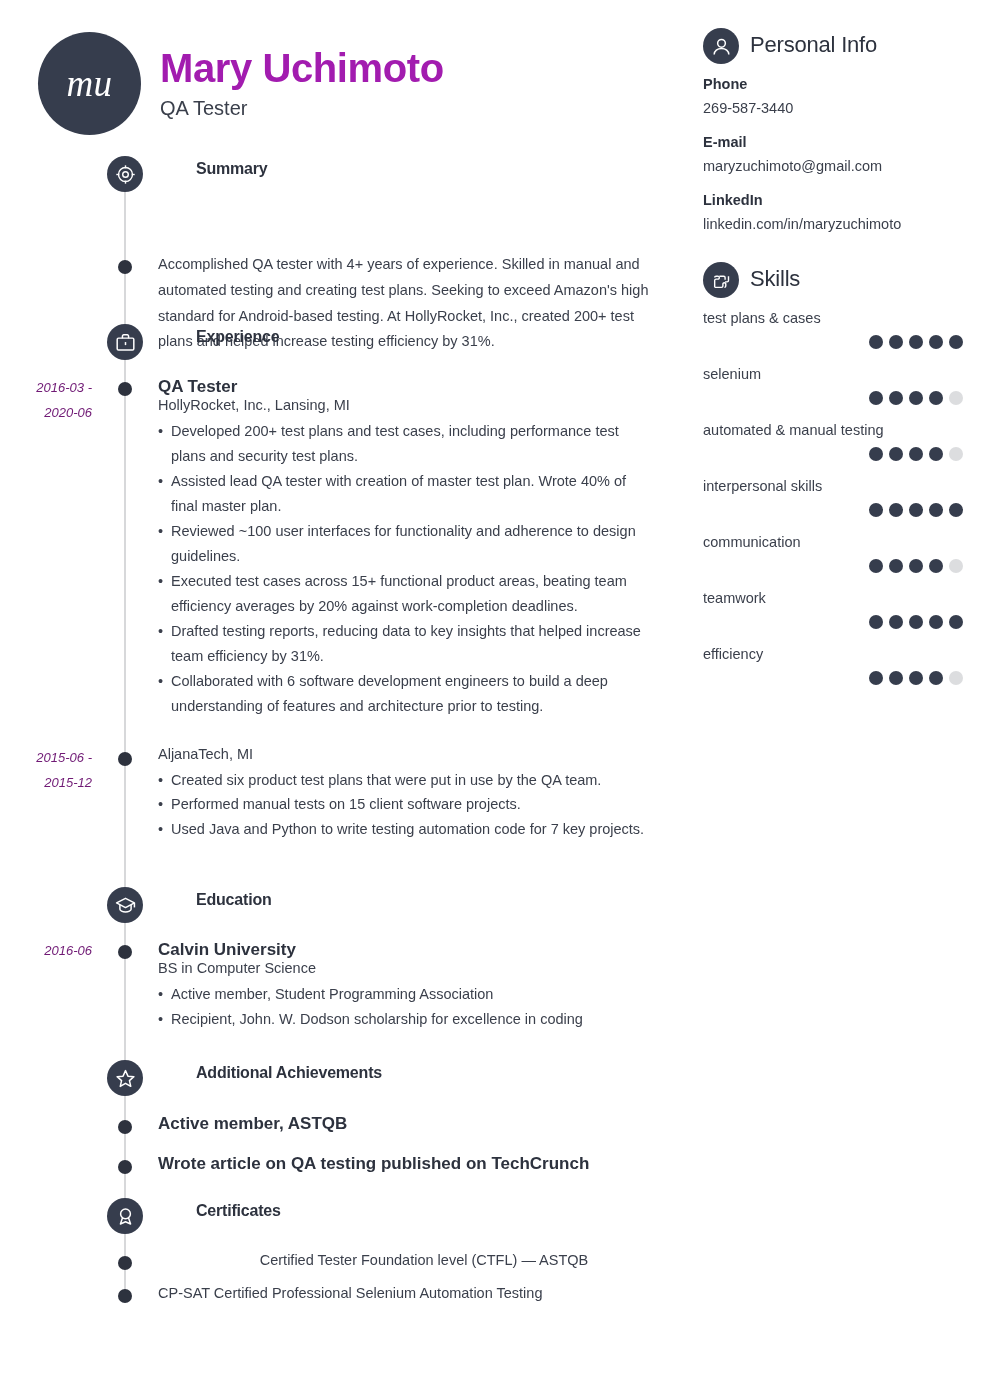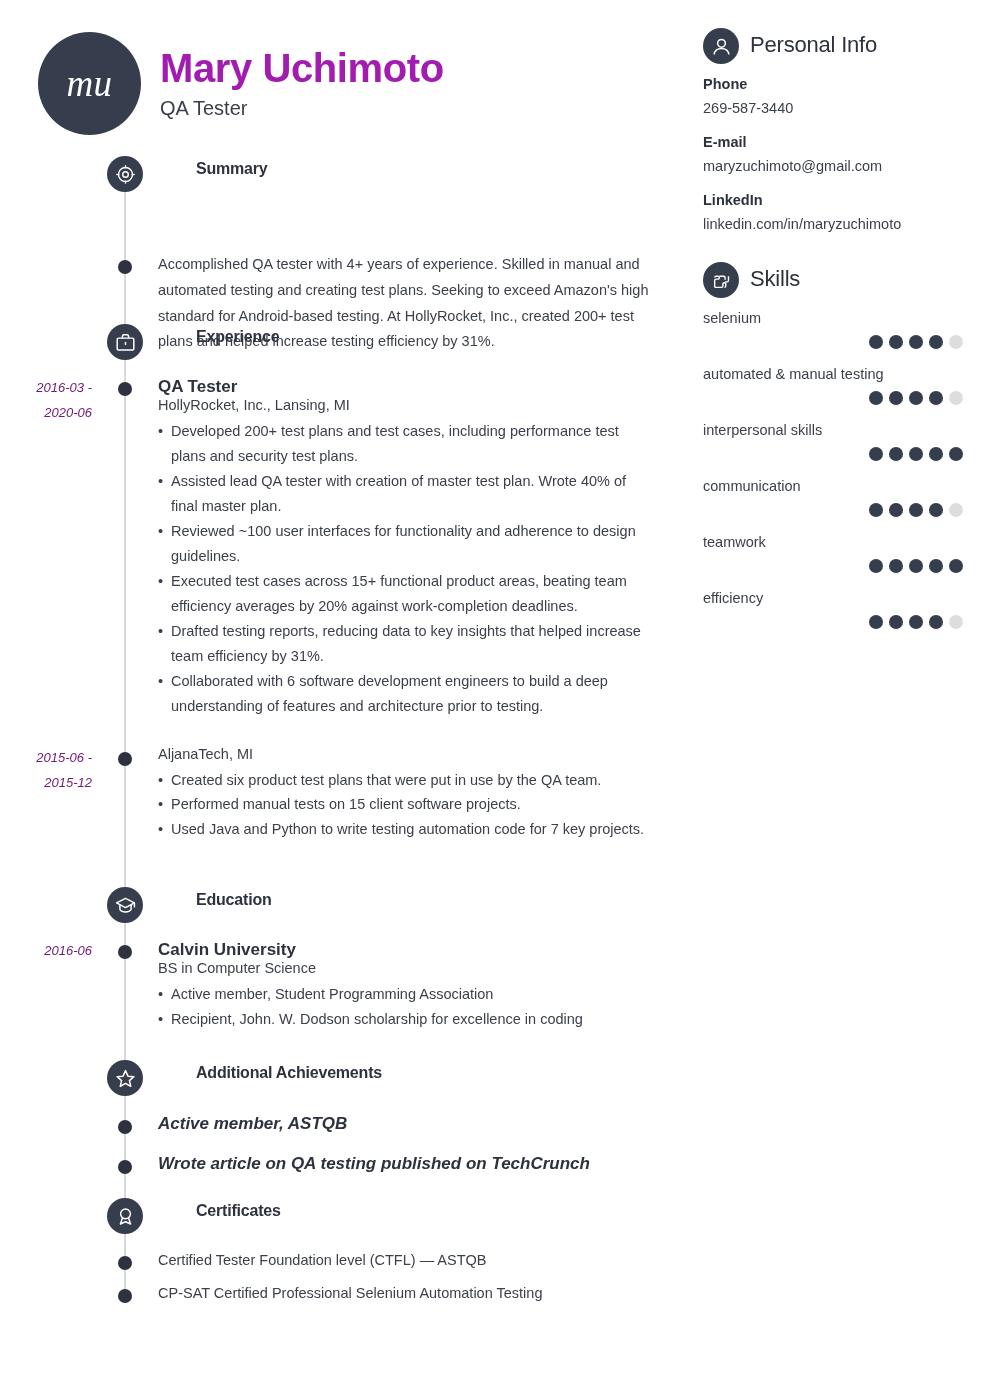--- a/index.html
+++ b/index.html
@@ -178,21 +178,20 @@
   }
 
   
   .simple-row { position: relative; min-height: 40px; }
   .simple-row .entry-dot { left: 118px; top: 6px; }
   .ach-text {
     margin-left: 158px;
     font-size: 17px;
     font-weight: bold;
     color: #2d323e;
-    font-style: italic;
   }
   .cert-text {
     margin-left: 158px;
     font-size: 14.5px;
     color: #3a3f4b;
   }
 
   
   .side-col {
     position: absolute;
@@ -397,21 +396,21 @@
     <div class="section" style="top:1194px;">
       <div class="sec-head">
         <div class="sec-icon">
           <svg width="21" height="21" viewBox="0 0 24 24" fill="none" stroke="#fff" stroke-width="1.7" stroke-linejoin="round">
             <circle cx="12" cy="9" r="5.6"></circle>
             <path d="M8.6 13.4 6.2 20.6l5.8-2.6 5.8 2.6-2.4-7.2"></path>
           </svg>
         </div>
         <div class="sec-title">Certificates</div>
       </div>
-      <div class="simple-row" style="margin-top:14px;min-height:33px;">
+      <div class="simple-row" style="margin-top:14px;min-height:33px;text-align:center;">
         <div class="entry-dot" style="top:4px;"></div>
         <div class="cert-text">Certified Tester Foundation level (CTFL) — ASTQB</div>
       </div>
       <div class="simple-row" style="min-height:33px;">
         <div class="entry-dot" style="top:4px;"></div>
         <div class="cert-text">CP-SAT Certified Professional Selenium Automation Testing</div>
       </div>
     </div>
 
   </div>
@@ -450,20 +449,30 @@
             <path d="M4.2 19.8V12c0-.9.7-1.6 1.6-1.6h1.6a1.7 1.7 0 1 0 0-3.3H5.8c-.9 0-1.6.7-1.6 1.6"></path>
             <path d="M4.2 19.8h7.8c.9 0 1.6-.7 1.6-1.6v-1.6a1.7 1.7 0 1 1 3.3 0v1.6c0 .9-.7 1.6-1.6 1.6"></path>
             <path d="M9.6 7.1h4.9c.9 0 1.6.7 1.6 1.6v2.3"></path>
             <path d="M16.1 13.6h2.3c.9 0 1.6-.7 1.6-1.6V7.1"></path>
           </svg>
         </div>
         <div class="side-title">Skills</div>
       </div>
 
       <div class="skill-row">
+        <div class="skill-name">test plans &amp; cases</div>
+        <div class="skill-dots">
+            <span class="dot"></span>
+            <span class="dot"></span>
+            <span class="dot"></span>
+            <span class="dot"></span>
+            <span class="dot"></span>
+          </div>
+      </div>
+      <div class="skill-row">
         <div class="skill-name">selenium</div>
         <div class="skill-dots">
             <span class="dot"></span>
             <span class="dot"></span>
             <span class="dot"></span>
             <span class="dot"></span>
             <span class="dot off"></span>
           </div>
       </div>
       <div class="skill-row">

